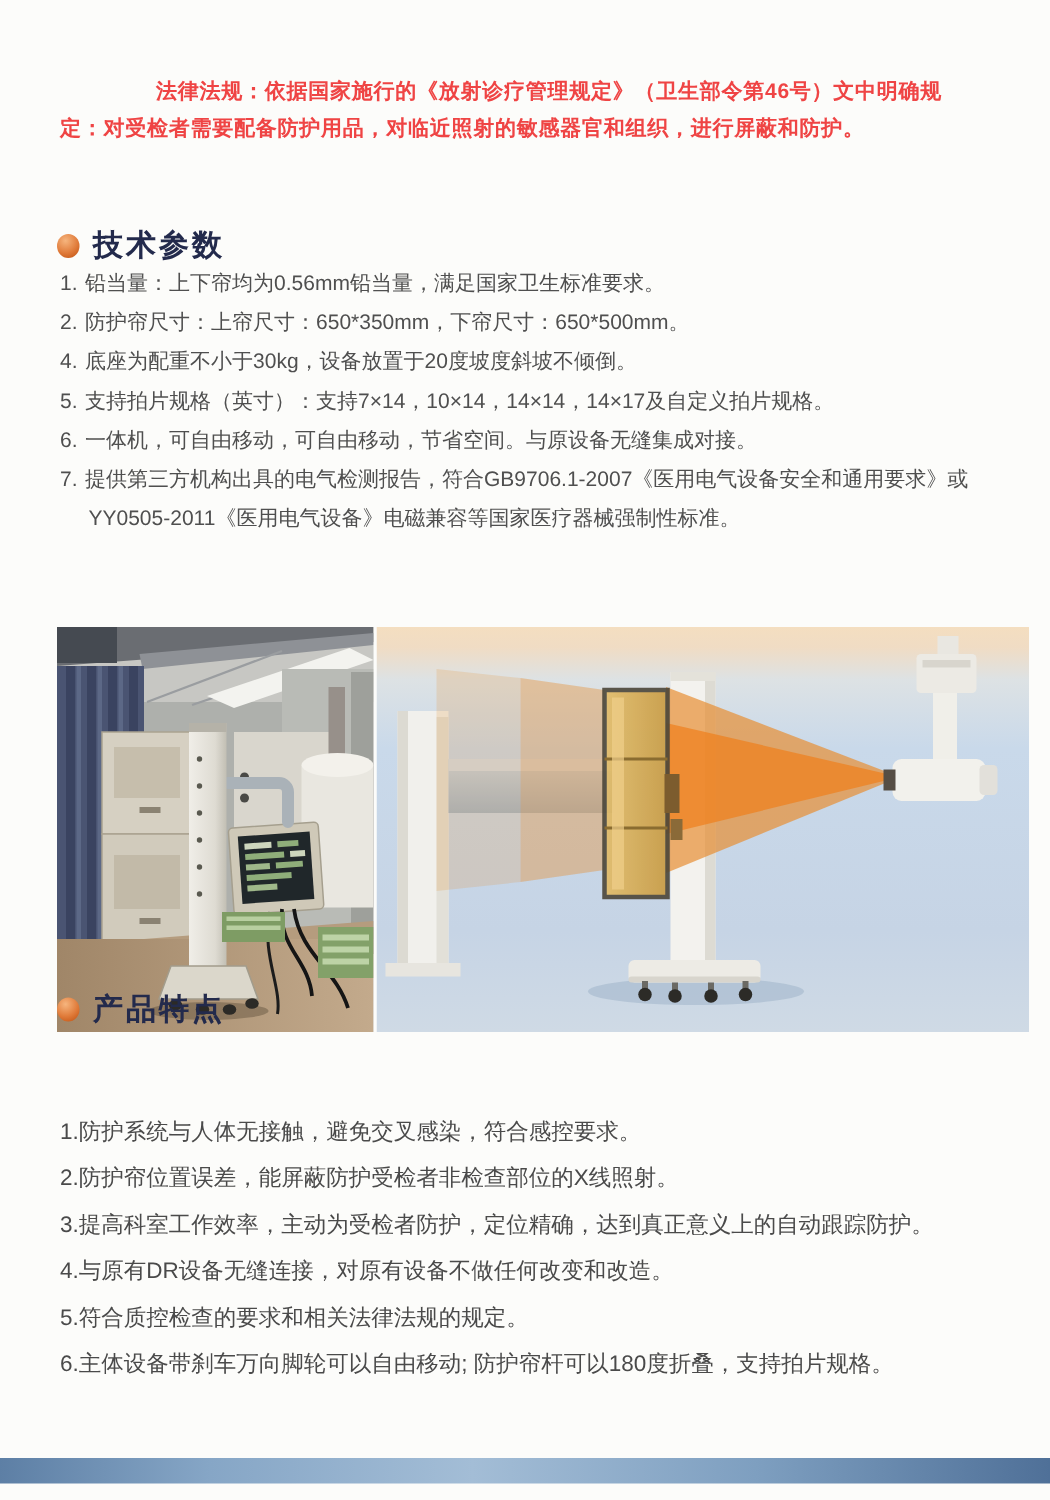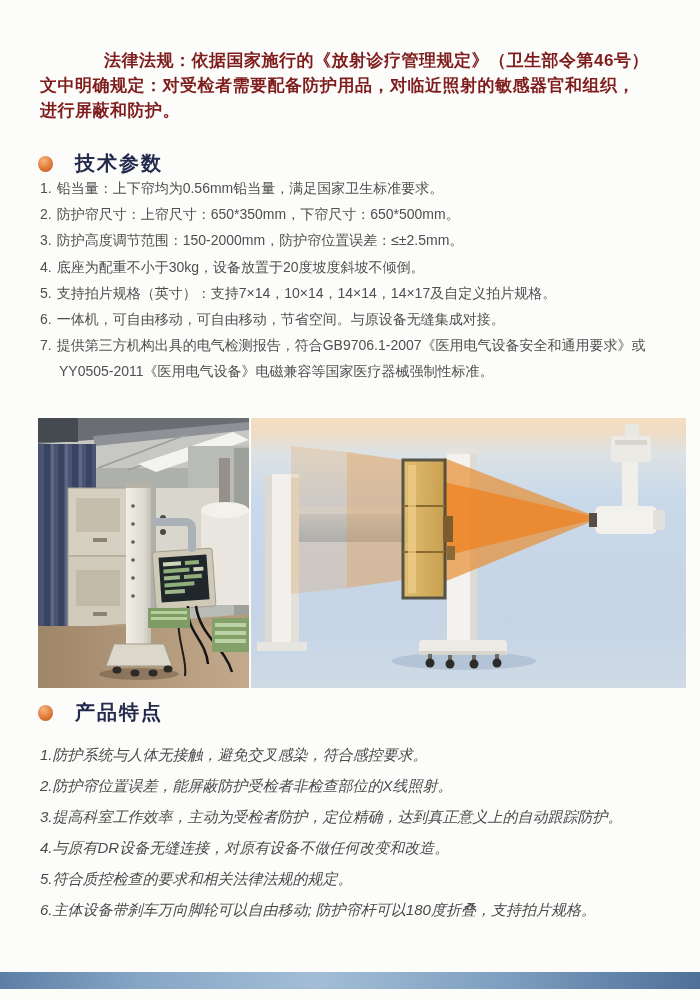--- a/index.html
+++ b/index.html
@@ -1,37 +1,37 @@
 <!DOCTYPE html>
 <html><head>
 <meta charset="utf-8">
 <style>
   html,body{margin:0;padding:0;}
   body{font-family:"Liberation Sans","DejaVu Sans",sans-serif;}
   .page{position:relative;width:700px;height:1000px;background:#fcfcfa;overflow:hidden;}
 
   .legal{position:absolute;top:48px;left:40px;width:610px;margin:0;
-         color:#7f1d1d;font-size:17px;line-height:25px;font-weight:bold;
+         color:#ef4444;font-size:14px;line-height:25px;font-weight:bold;
          text-indent:64px;letter-spacing:.5px;}
 
-  .section-hd{position:absolute;left:38px;display:flex;align-items:center;gap:22px;}
+  .section-hd{position:absolute;left:38px;display:flex;align-items:center;gap:9px;}
   .hd-tech{top:150px;}
-  .hd-feat{top:699px;}
+  .hd-feat{top:659px;}
   .bullet{display:inline-block;width:15px;height:16px;border-radius:50%;
           background:radial-gradient(circle at 38% 28%, #f6b57e, #e07b3a 55%, #c25312 95%);}
   .section-hd h2{margin:0;font-size:20px;font-weight:bold;color:#232a4c;letter-spacing:2px;}
 
   ol{list-style:none;margin:0;padding:0;}
   .tech-list{position:absolute;top:175px;left:40px;width:614px;
              font-size:14px;color:#4f4f4f;}
   .tech-list li{line-height:26.2px;padding-left:19px;text-indent:-19px;}
   .tech-list .num{margin-right:5px;}
 
   .feat-list{position:absolute;top:739px;left:40px;width:622px;
-             font-size:15px;color:#4a4a4a;font-style:italic;}
+             font-size:15px;color:#4a4a4a;}
   .feat-list li{line-height:31px;padding-left:16px;text-indent:-16px;}
   .feat-list .num{margin-right:0;}
 
   .images{position:absolute;top:418px;left:38px;width:648px;height:270px;display:flex;gap:2px;}
   .images svg{display:block;}
 
   .footer-bar{position:absolute;left:0;top:972px;width:700px;height:17px;
     background:linear-gradient(90deg,#5d7fa5 0%,#86a6c6 20%,#a3bdd6 45%,#7e9fc0 72%,#4f7098 100%);}
 </style>
 </head>
@@ -42,21 +42,20 @@
   <p class="legal">法律法规：依据国家施行的《放射诊疗管理规定》（卫生部令第46号）文中明确规定：对受检者需要配备防护用品，对临近照射的敏感器官和组织，进行屏蔽和防护。</p>
 
   <div class="section-hd hd-tech">
     <span class="bullet"></span>
     <h2>技术参数</h2>
   </div>
 
   <ol class="tech-list">
     <li><span class="num">1.</span><span>铅当量：上下帘均为0.56mm铅当量，满足国家卫生标准要求。</span></li>
     <li><span class="num">2.</span><span>防护帘尺寸：上帘尺寸：650*350mm，下帘尺寸：650*500mm。</span></li>
-    <li><span class="num">3.</span><span>防护高度调节范围：150-2000mm，防护帘位置误差：≤±2.5mm。</span></li>
     <li><span class="num">4.</span><span>底座为配重不小于30kg，设备放置于20度坡度斜坡不倾倒。</span></li>
     <li><span class="num">5.</span><span>支持拍片规格（英寸）：支持7×14，10×14，14×14，14×17及自定义拍片规格。</span></li>
     <li><span class="num">6.</span><span>一体机，可自由移动，可自由移动，节省空间。与原设备无缝集成对接。</span></li>
     <li><span class="num">7.</span><span>提供第三方机构出具的电气检测报告，符合GB9706.1-2007《医用电气设备安全和通用要求》或YY0505-2011《医用电气设备》电磁兼容等国家医疗器械强制性标准。</span></li>
   </ol>
 
   <div class="images">
 
     <svg width="211" height="270" viewBox="0 0 211 270">
       <defs>

